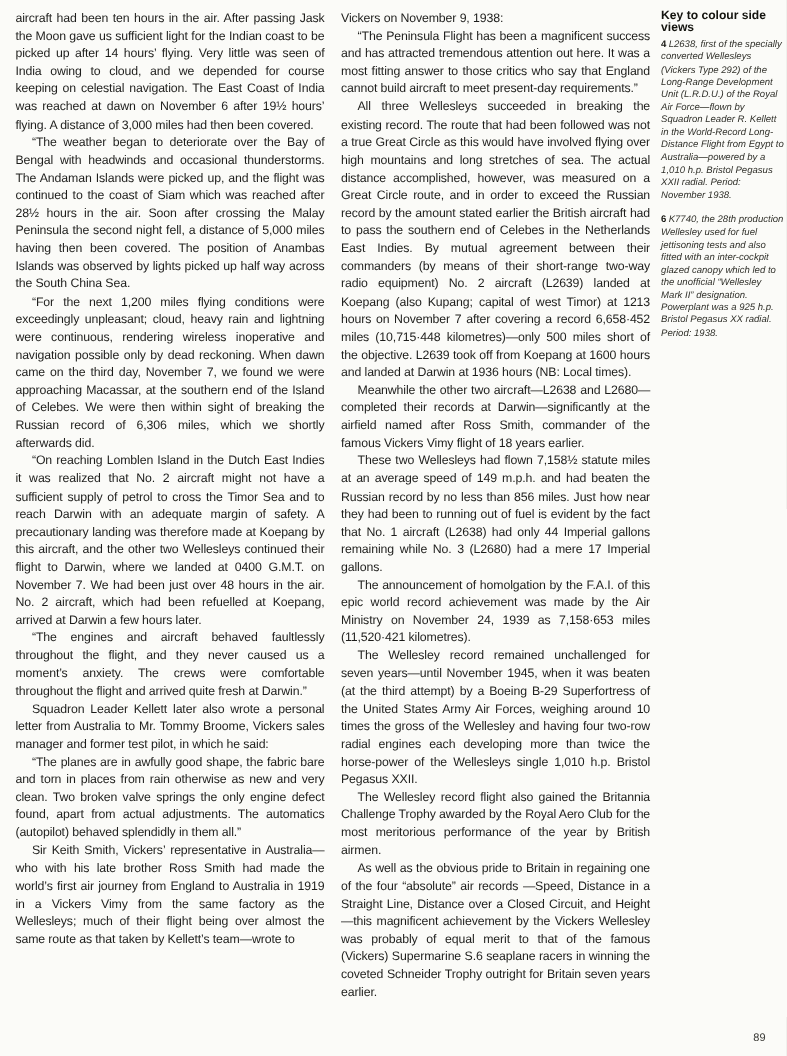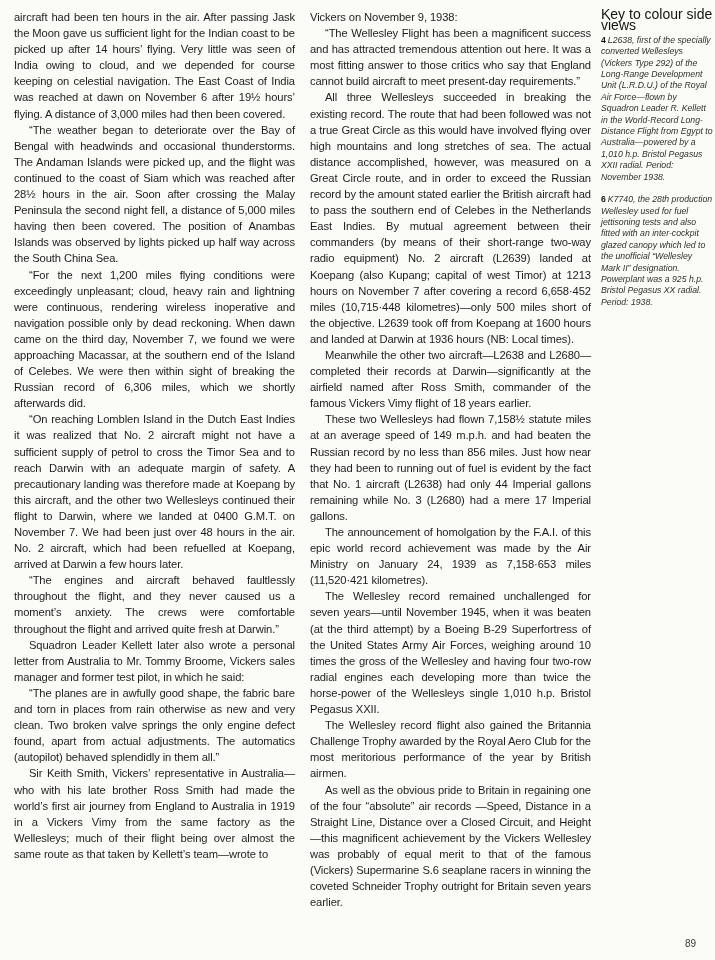--- a/index.html
+++ b/index.html
@@ -31,22 +31,22 @@
   .col-mid   { margin-right: 10px; }
   .col p { margin: 0; text-indent: 15px; }
   .col p:first-of-type { text-indent: 0; }
   .sidebar {
     width: 112px;
     font-size: 8.7px;
     line-height: 11.4px;
     text-align: left;
   }
   .sidebar-title {
-    font-weight: normal;
-    font-size: 14px;
+    font-weight: bold;
+    font-size: 11px;
     margin-bottom: 3px;
     color: #14140f;
   }
   .sidebar-item {
     margin: 0 0 11px 0;
     font-style: italic;
     color: #30302a;
   }
   .sidebar-item .num {
     font-weight: bold;
@@ -84,29 +84,29 @@
 
         <p class="para">“The planes are in awfully good shape, the fabric bare and torn in places from rain otherwise as new and very clean. Two broken valve springs the only engine defect found, apart from actual adjustments. The automatics (autopilot) behaved splendidly in them all.”</p>
 
         <p class="para">Sir Keith Smith, Vickers’ representative in Australia—who with his late brother Ross Smith had made the world’s first air journey from England to Australia in 1919 in a Vickers Vimy from the same factory as the Wellesleys; much of their flight being over almost the same route as that taken by Kellett’s team—wrote to</p>
       </div>
 
     <div class="col col-mid">
 
         <p class="para">Vickers on November 9, 1938:</p>
 
-        <p class="para">“The Wellesley Flight has been a magnificent success and has attracted tremendous attention out here. It was a most fitting answer to those critics who say that England cannot build aircraft to meet present-day requirements.”</p>
+        <p class="para">“The Peninsula Flight has been a magnificent success and has attracted tremendous attention out here. It was a most fitting answer to those critics who say that England cannot build aircraft to meet present-day requirements.”</p>
 
         <p class="para">All three Wellesleys succeeded in breaking the existing record. The route that had been followed was not a true Great Circle as this would have involved flying over high mountains and long stretches of sea. The actual distance accomplished, however, was measured on a Great Circle route, and in order to exceed the Russian record by the amount stated earlier the British aircraft had to pass the southern end of Celebes in the Netherlands East Indies. By mutual agreement between their commanders (by means of their short-range two-way radio equipment) No. 2 aircraft (L2639) landed at Koepang (also Kupang; capital of west Timor) at 1213 hours on November 7 after covering a record 6,658·452 miles (10,715·448 kilometres)—only 500 miles short of the objective. L2639 took off from Koepang at 1600 hours and landed at Darwin at 1936 hours (NB: Local times).</p>
 
         <p class="para">Meanwhile the other two aircraft—L2638 and L2680—completed their records at Darwin—significantly at the airfield named after Ross Smith, commander of the famous Vickers Vimy flight of 18 years earlier.</p>
 
         <p class="para">These two Wellesleys had flown 7,158½ statute miles at an average speed of 149 m.p.h. and had beaten the Russian record by no less than 856 miles. Just how near they had been to running out of fuel is evident by the fact that No. 1 aircraft (L2638) had only 44 Imperial gallons remaining while No. 3 (L2680) had a mere 17 Imperial gallons.</p>
 
-        <p class="para">The announcement of homolgation by the F.A.I. of this epic world record achievement was made by the Air Ministry on January 24, 1939 as 7,158·653 miles (11,520·421 kilometres).</p>
+        <p class="para">The announcement of homolgation by the F.A.I. of this epic world record achievement was made by the Air Ministry on November 24, 1939 as 7,158·653 miles (11,520·421 kilometres).</p>
 
         <p class="para">The Wellesley record remained unchallenged for seven years—until November 1945, when it was beaten (at the third attempt) by a Boeing B-29 Superfortress of the United States Army Air Forces, weighing around 10 times the gross of the Wellesley and having four two-row radial engines each developing more than twice the horse-power of the Wellesleys single 1,010 h.p. Bristol Pegasus XXII.</p>
 
         <p class="para">The Wellesley record flight also gained the Britannia Challenge Trophy awarded by the Royal Aero Club for the most meritorious performance of the year by British airmen.</p>
 
         <p class="para">As well as the obvious pride to Britain in regaining one of the four “absolute” air records —Speed, Distance in a Straight Line, Distance over a Closed Circuit, and Height—this magnificent achievement by the Vickers Wellesley was probably of equal merit to that of the famous (Vickers) Supermarine S.6 seaplane racers in winning the coveted Schneider Trophy outright for Britain seven years earlier.</p>
       </div>
 
     <div class="sidebar">
       <div class="sidebar-title">Key to colour side views</div>

